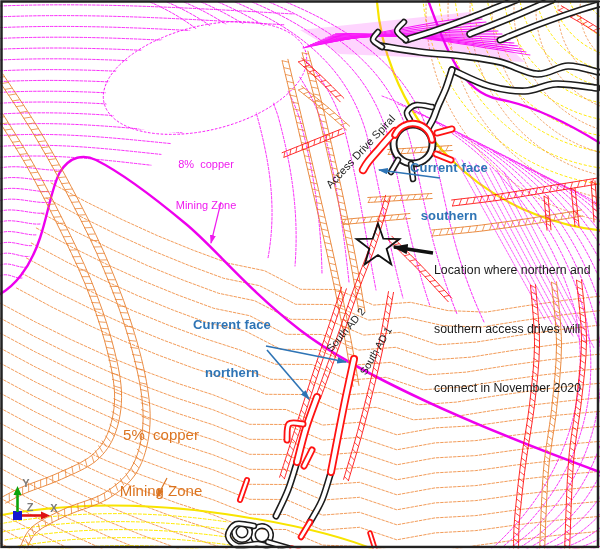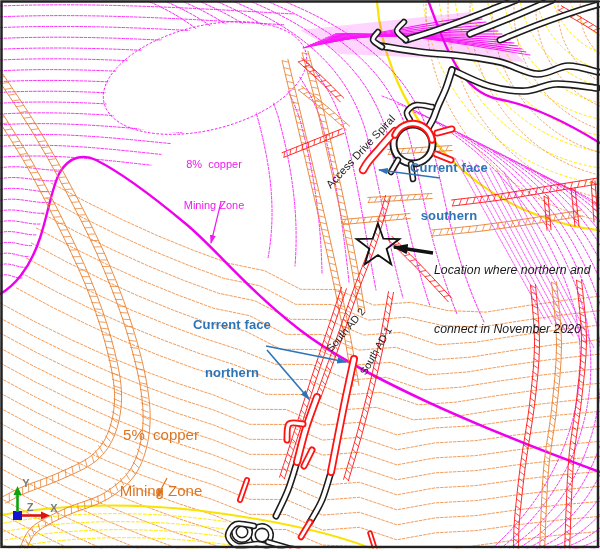--- a/index.html
+++ b/index.html
@@ -5,21 +5,21 @@
   html,body{margin:0;padding:0;background:#fff;}
   .frame{position:relative;width:600px;height:552px;background:#fff;overflow:hidden;
          font-family:"Liberation Sans",sans-serif;}
   .frame svg{position:absolute;left:0;top:0;}
   .lbl{position:absolute;white-space:pre;pointer-events:none;line-height:1.25;}
   .ctr{transform:translate(-50%,-50%);text-align:center;}
   .zone8{color:var(--label_magenta);font-size:11px;}
   .zone5{color:var(--label_orange);font-size:15px;}
   .blue{color:var(--label_blue);font-size:13px;font-weight:bold;letter-spacing:.1px;}
   .rot{font-size:10.5px;color:#1d1d1d;}
-  .note{color:#1a1a1a;font-size:12.3px;line-height:19.6px;text-align:left;font-style:italic;}
+  .note{color:#1a1a1a;font-size:12.3px;line-height:19.6px;text-align:left;}
   .axis-letter{color:var(--axis_gray);font-size:11px;font-weight:bold;}
 </style>
 </head>
 <body>
 
 <div class="frame">
   <svg id="map" width="600" height="552" viewBox="0 0 600 552">
     <g id="g-yellow">
         <circle cx="628" cy="-20" r="46" fill="none" stroke="#FFEB00" stroke-width="1" stroke-dasharray="3 2"></circle>
         <circle cx="628" cy="-20" r="62" fill="none" stroke="#FFEB00" stroke-width="1" stroke-dasharray="3 2"></circle>
@@ -871,21 +871,21 @@
         <path d="M17.5,486 L13.5,495 L21.5,495 Z" fill="#0CA30C"></path>
         <line x1="22" y1="515.5" x2="42" y2="515.5" stroke="#DE1212" stroke-width="2.6"></line>
         <path d="M50,515.5 L41,511.5 L41,519.5 Z" fill="#DE1212"></path>
       </g>
     <g id="g-border">
         <rect x="1.5" y="1.5" width="596.5" height="545.5" fill="none" stroke="#222" stroke-width="2.5"></rect>
         <rect x="0" y="548.5" width="600" height="3.5" fill="#fff"></rect>
       </g>
   </svg>
 
-  <div class="lbl ctr zone8" style="left:214px;top:185px">
+  <div class="lbl ctr zone8" style="left:206px;top:185px">
     <div>8%  copper</div>
     <div>Mining Zone</div>
   </div>
 
   <div class="lbl ctr zone5" style="left:161px;top:463px">
     <div>5%  copper</div>
     <div>Mining Zone</div>
   </div>
 
   <div class="lbl rot" style="left:361px;top:152px;transform:translate(-50%,-50%) rotate(-47deg);font-size:11px">Access Drive Spiral</div>
@@ -895,20 +895,21 @@
     <div>southern</div>
   </div>
 
   <div class="lbl ctr blue" style="left:232px;top:349px">
     <div>Current face</div>
     <div>northern</div>
   </div>
 
   <div class="lbl note" style="left:434px;top:222px">
     <div>Location where northern and</div>
+    <div>southern access drives will</div>
     <div>connect in November 2020</div>
   </div>
 
   <div class="lbl rot" style="left:346px;top:330px;transform:translate(-50%,-50%) rotate(-50deg)">South AD 2</div>
   <div class="lbl rot" style="left:376px;top:351px;transform:translate(-50%,-50%) rotate(-60deg)">South AD 1</div>
 
   <div class="lbl ctr axis-letter" style="left:26px;top:484px">Y</div>
   <div class="lbl ctr axis-letter" style="left:30px;top:508px">Z</div>
   <div class="lbl ctr axis-letter" style="left:54px;top:509px">X</div>
 </div>

